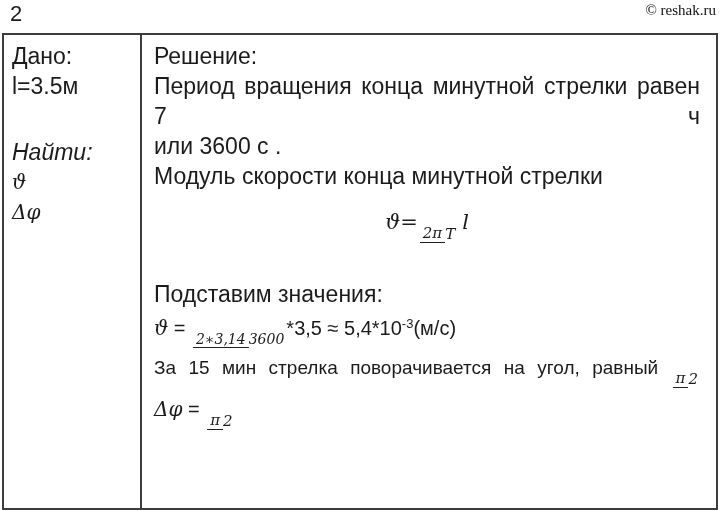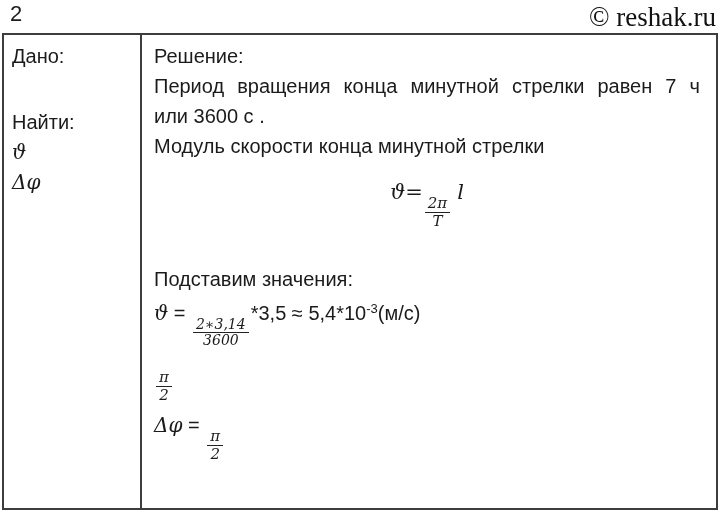--- a/index.html
+++ b/index.html
@@ -25,21 +25,21 @@
     position: absolute;
     left: 10px;
     top: 1px;
     font-size: 22px;
   }
   .copyright {
     position: absolute;
     right: 6px;
     top: 2px;
     font-family: "Liberation Serif", serif;
-    font-size: 27px;
+    font-size: 15px;
     color: #111;
     text-align: right;
   }
   .solution-table {
     position: absolute;
     left: 2px;
     top: 33px;
     width: 716px;
     height: 477px;
     border: 2px solid #3d3d3d;
@@ -55,38 +55,38 @@
     border-right: 2px solid #3d3d3d;
     padding: 6px 4px 0 8px;
     flex: none;
   }
   .cell.solution {
     flex: 1;
     padding: 6px 16px 0 12px;
     min-width: 0;
   }
   .line {
-    font-size: 20px;
+    font-size: 23px;
     line-height: 30px;
     white-space: nowrap;
   }
   .cell.solution .line { white-space: normal; }
-  .find-label { margin-top: 36px; }
+  .find-label { margin-top: 36px; font-style: italic; }
   .math-it {
     font-family: "DejaVu Serif", serif;
     font-style: italic;
   }
   .math-size { font-size: 20px; }
   .justify-line {
     text-align: justify;
     text-align-last: justify;
   }
   .frac {
     display: inline-flex;
-    flex-direction: column;
+    flex-direction: row;
     align-items: center;
     vertical-align: -0.62em;
     line-height: 1.12;
     font-size: 15px;
     font-family: "DejaVu Serif", serif;
     font-style: italic;
     margin: 0 2px;
   }
   .frac .num {
     border-bottom: 1.4px solid #222;
@@ -134,20 +134,21 @@
 
   <div class="header">
     <span class="page-number">2</span>
     <span class="copyright">© reshak.ru</span>
   </div>
 
   <div class="solution-table">
 
     <div class="cell given">
       <div class="line">Дано:</div>
+      <div class="line">l=3.5м</div>
       <div class="line find-label">Найти:</div>
       <div class="line math-it math-size">ϑ</div>
       <div class="line math-it math-size">Δφ</div>
     </div>
 
     <div class="cell solution">
       <div class="line">Решение:</div>
       <div class="line justify-line">Период вращения конца минутной стрелки равен 7 ч</div>
       <div class="line">или 3600 с .</div>
       <div class="line">Модуль скорости конца минутной стрелки</div>
@@ -162,21 +163,21 @@
       <div class="line">Подставим значения:</div>
 
       <div class="calc-line">
         <span class="math-it">ϑ</span><span> = </span><span class="frac small">
             <span class="num">2∗3,14</span>
             <span class="den">3600</span>
           </span><span>*3,5 ≈ 5,4*10</span><span class="sup">-3</span><span>(м/с)</span>
       </div>
 
       <div class="angle-line">
-         <span class="frac">
+        <span>За 15 мин стрелка поворачивается на угол, равный</span> <span class="frac">
             <span class="num">π</span>
             <span class="den">2</span>
           </span>
       </div>
 
 
       <div class="dphi-line">
         <span class="math-it">Δφ</span><span> = </span><span class="frac">
             <span class="num">π</span>
             <span class="den">2</span>

